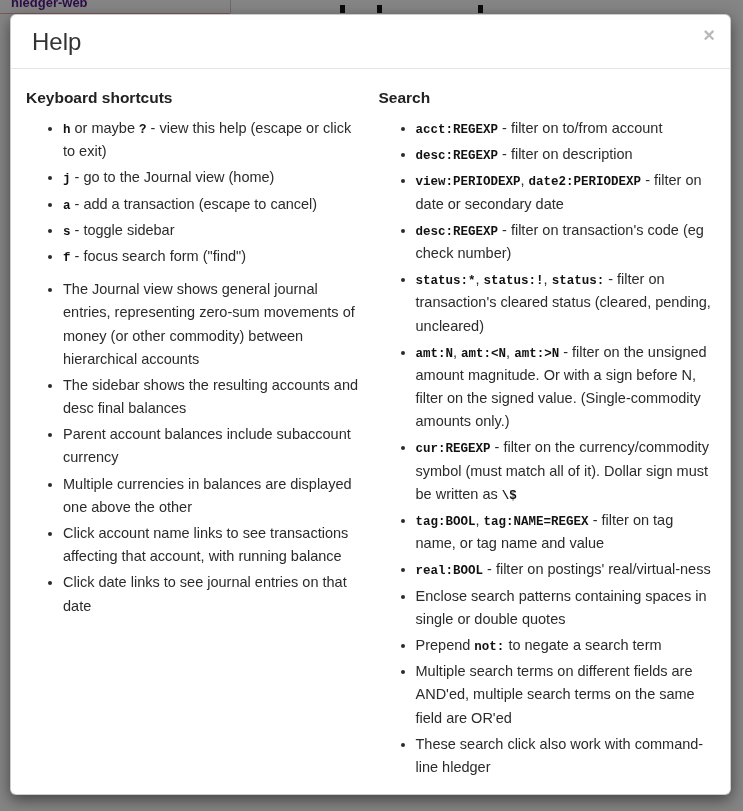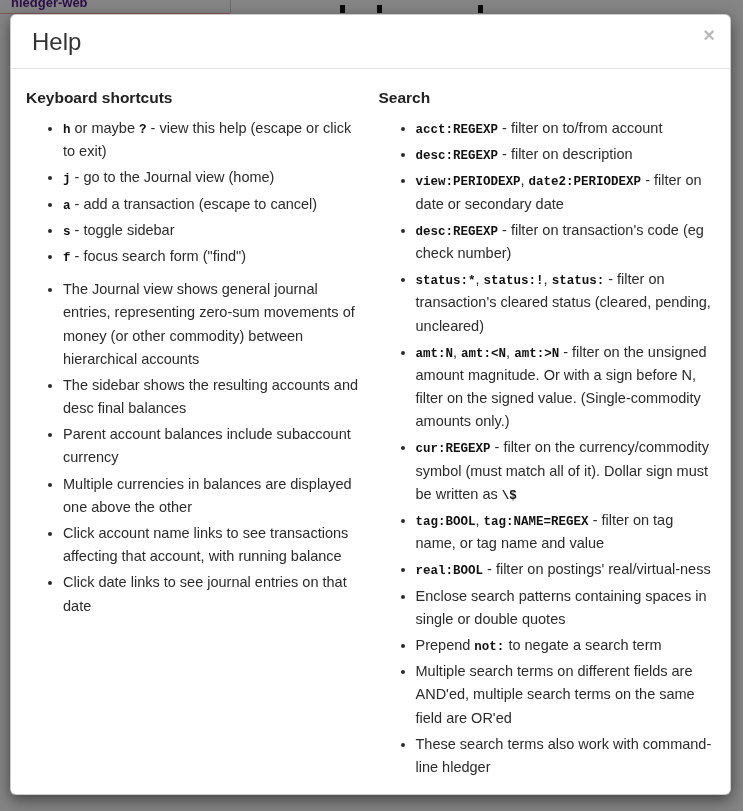--- a/index.html
+++ b/index.html
@@ -139,19 +139,19 @@
             <li><code>view:PERIODEXP</code>, <code>date2:PERIODEXP</code> - filter on date or secondary date</li>
             <li><code>desc:REGEXP</code> - filter on transaction's code (eg check number)</li>
             <li><code>status:*</code>, <code>status:!</code>, <code>status:</code> - filter on transaction's cleared status (cleared, pending, uncleared)</li>
             <li><code>amt:N</code>, <code>amt:&lt;N</code>, <code>amt:&gt;N</code> - filter on the unsigned amount magnitude. Or with a sign before N, filter on the signed value. (Single-commodity amounts only.)</li>
             <li><code>cur:REGEXP</code> - filter on the currency/commodity symbol (must match all of it). Dollar sign must be written as <code>\$</code></li>
             <li><code>tag:BOOL</code>, <code>tag:NAME=REGEX</code> - filter on tag name, or tag name and value</li>
             <li><code>real:BOOL</code> - filter on postings' real/virtual-ness</li>
             <li>Enclose search patterns containing spaces in single or double quotes</li>
             <li>Prepend <code>not:</code> to negate a search term</li>
             <li>Multiple search terms on different fields are AND'ed, multiple search terms on the same field are OR'ed</li>
-            <li>These search terms also work with command-line hledger</li>
+            <li>These search click also work with command-line hledger</li>
           </ul>
         </div>
     </div>
   </div>
 
 </div>
 
 </body></html>

